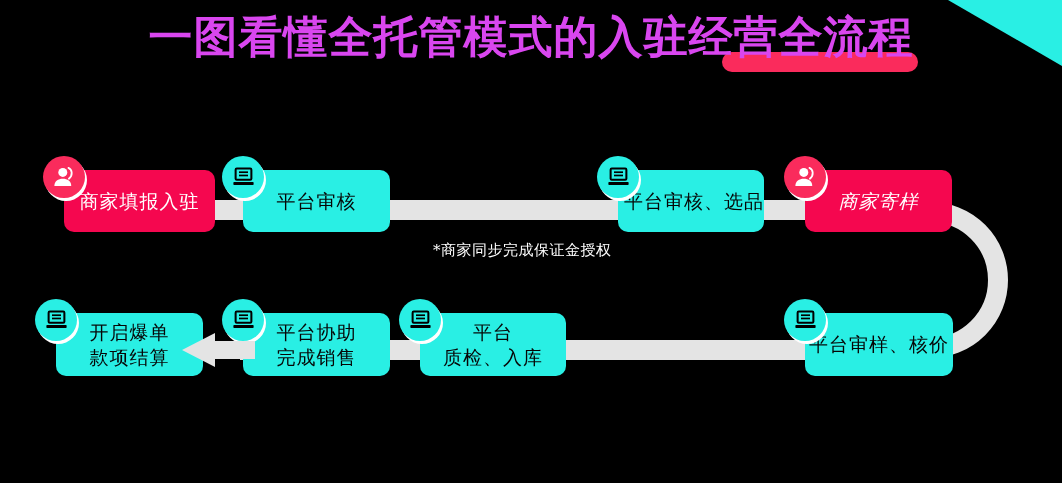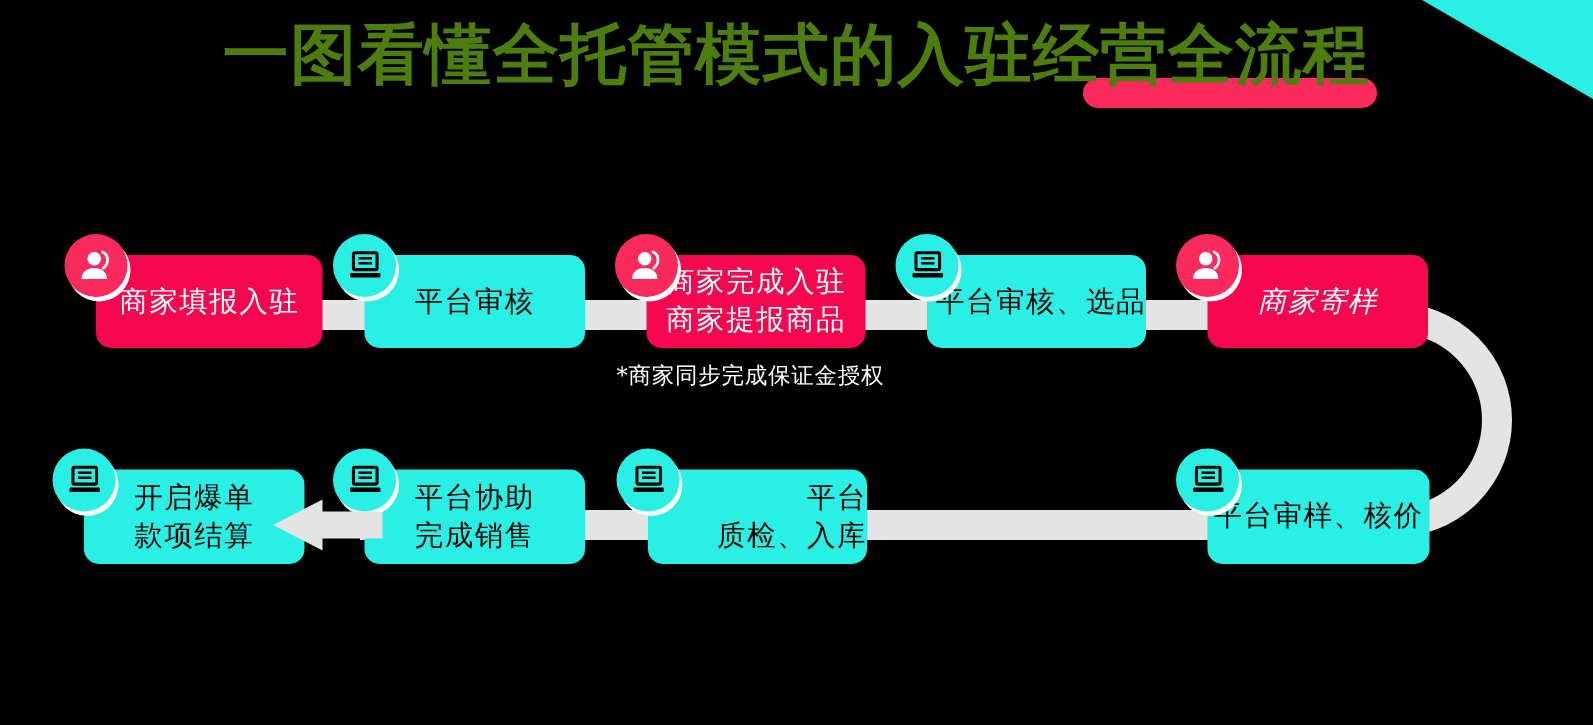--- a/index.html
+++ b/index.html
@@ -15,21 +15,21 @@
     overflow:hidden;font-family:"DejaVu Serif","Liberation Serif",serif;
   }
 
   
   .title-highlight{
     position:absolute;left:722px;top:52px;width:196px;height:20px;
     background:var(--pink-light);border-radius:10px;z-index:1;
   }
   .page-title{
     position:absolute;left:0;top:10px;width:100%;margin:0;text-align:center;
-    font-size:44px;line-height:54px;font-weight:600;color:#4d7c0f;
+    font-size:44px;line-height:54px;font-weight:600;color:#d946ef;
     letter-spacing:1px;z-index:2;white-space:nowrap;
   }
 
   
   .corner-triangle{
     position:absolute;top:0;right:0;width:114px;height:66px;
     background:var(--cyan);
     clip-path:polygon(100% 0,0 0,100% 100%);z-index:0;
   }
 
@@ -58,37 +58,37 @@
   .node.cyan{background:var(--cyan);color:#060606;}
   .row1{top:170px;height:62px;}
   .row2{top:313px;height:63px;}
   .n1{left:64px;width:151px;}
   .n2{left:243px;width:147px;align-items:center;}
   .n3{left:431px;width:146px;}
   .n4{left:618px;width:146px;align-items:flex-end;}
   .n5{left:805px;width:147px;font-style:italic;}
   .n6{left:805px;width:148px;align-items:center;}
   .n7{left:618px;width:147px;}
-  .n8{left:432px;width:146px;align-items:flex-end;}
+  .n8{left:420px;width:146px;}
   .n9{left:243px;width:147px;justify-content:center;}
   .n10{left:56px;width:147px;}
 
   .icon-circle{
     position:absolute;left:-21px;top:-14px;width:42px;height:42px;
     border-radius:50%;display:flex;align-items:center;justify-content:center;
     box-shadow:2px 3px 0 0 #ffffff;z-index:3;
   }
   .icon-circle.pink-c{background:var(--pink-light);}
   .icon-circle.cyan-c{background:var(--cyan);}
 
   .label-line{display:block;min-height:0;}
 
   
   .footnote{
-    position:absolute;left:411px;top:241px;color:#ffffff;
+    position:absolute;left:433px;top:241px;color:#ffffff;
     font-size:15px;letter-spacing:0.5px;z-index:2;
   }
 </style>
 </head>
 <body>
 
 <div class="canvas">
 
   <div class="corner-triangle"></div>
 
@@ -119,53 +119,42 @@
           <rect x="5" y="4" width="14" height="10" rx="1" fill="none" stroke="#000" stroke-width="1.8"></rect>
           <line x1="8" y1="7.3" x2="16" y2="7.3" stroke="#000" stroke-width="1.5"></line>
           <line x1="8" y1="10.2" x2="16" y2="10.2" stroke="#000" stroke-width="1.5"></line>
           <rect x="3" y="16" width="18" height="2.6" rx="0.6" fill="#000"></rect>
         </svg>
     </span>
     <span class="label-line">平台审核</span>
     <span class="label-line"></span>
   </div>
 
-  <div class="node pink row1 n3">
+
+  <div class="node cyan row1 n4">
+    <span class="icon-circle cyan-c">
+      <svg viewBox="0 0 24 24" width="27" height="27">
+          <rect x="5" y="4" width="14" height="10" rx="1" fill="none" stroke="#000" stroke-width="1.8"></rect>
+          <line x1="8" y1="7.3" x2="16" y2="7.3" stroke="#000" stroke-width="1.5"></line>
+          <line x1="8" y1="10.2" x2="16" y2="10.2" stroke="#000" stroke-width="1.5"></line>
+          <rect x="3" y="16" width="18" height="2.6" rx="0.6" fill="#000"></rect>
+        </svg>
+    </span>
+    <span class="label-line">平台审核、选品</span>
+    <span class="label-line"></span>
+  </div>
+
+  <div class="node pink row1 n5">
     <span class="icon-circle pink-c">
       <svg viewBox="0 0 24 24" width="27" height="27">
           <circle cx="10.5" cy="7.5" r="4" fill="#fff"></circle>
           <path d="M3 19.5c0-4.5 3.4-6.5 7.5-6.5s7.5 2 7.5 6.5z" fill="#fff"></path>
           <path d="M15.5 3.5c3.6 1.6 4 6.6.4 9.6" fill="none" stroke="#fff" stroke-width="1.6" stroke-linecap="round"></path>
         </svg>
     </span>
-    <span class="label-line">商家完成入驻</span>
-    <span class="label-line">商家提报商品</span>
-  </div>
-
-  <div class="node cyan row1 n4">
-    <span class="icon-circle cyan-c">
-      <svg viewBox="0 0 24 24" width="27" height="27">
-          <rect x="5" y="4" width="14" height="10" rx="1" fill="none" stroke="#000" stroke-width="1.8"></rect>
-          <line x1="8" y1="7.3" x2="16" y2="7.3" stroke="#000" stroke-width="1.5"></line>
-          <line x1="8" y1="10.2" x2="16" y2="10.2" stroke="#000" stroke-width="1.5"></line>
-          <rect x="3" y="16" width="18" height="2.6" rx="0.6" fill="#000"></rect>
-        </svg>
-    </span>
-    <span class="label-line">平台审核、选品</span>
-    <span class="label-line"></span>
-  </div>
-
-  <div class="node pink row1 n5">
-    <span class="icon-circle pink-c">
-      <svg viewBox="0 0 24 24" width="27" height="27">
-          <circle cx="10.5" cy="7.5" r="4" fill="#fff"></circle>
-          <path d="M3 19.5c0-4.5 3.4-6.5 7.5-6.5s7.5 2 7.5 6.5z" fill="#fff"></path>
-          <path d="M15.5 3.5c3.6 1.6 4 6.6.4 9.6" fill="none" stroke="#fff" stroke-width="1.6" stroke-linecap="round"></path>
-        </svg>
-    </span>
     <span class="label-line">商家寄样</span>
     <span class="label-line"></span>
   </div>
 
   <div class="node cyan row2 n6">
     <span class="icon-circle cyan-c">
       <svg viewBox="0 0 24 24" width="27" height="27">
           <rect x="5" y="4" width="14" height="10" rx="1" fill="none" stroke="#000" stroke-width="1.8"></rect>
           <line x1="8" y1="7.3" x2="16" y2="7.3" stroke="#000" stroke-width="1.5"></line>
           <line x1="8" y1="10.2" x2="16" y2="10.2" stroke="#000" stroke-width="1.5"></line>

